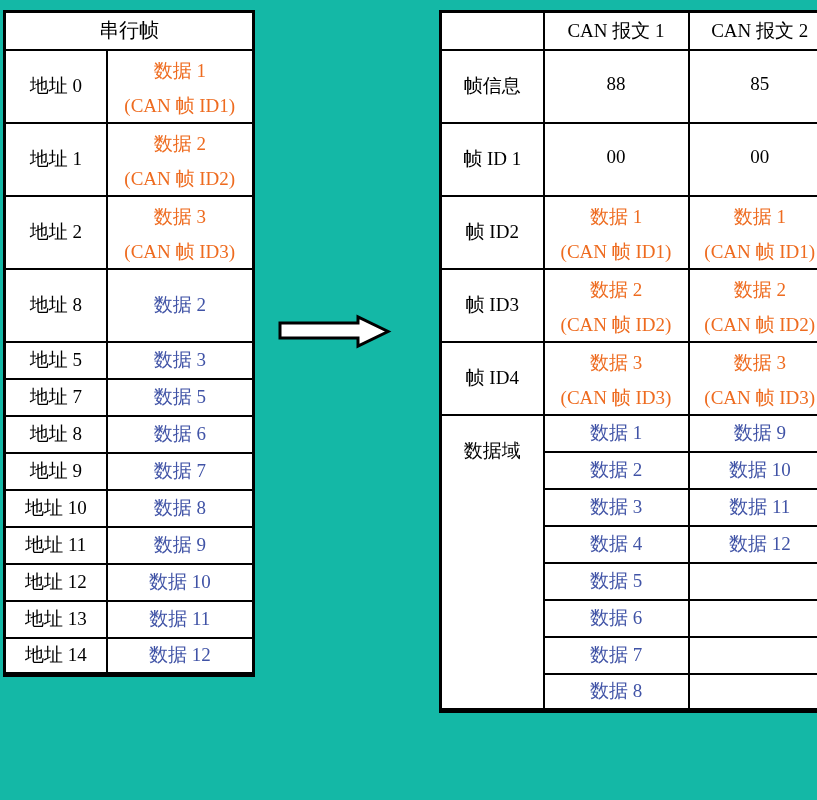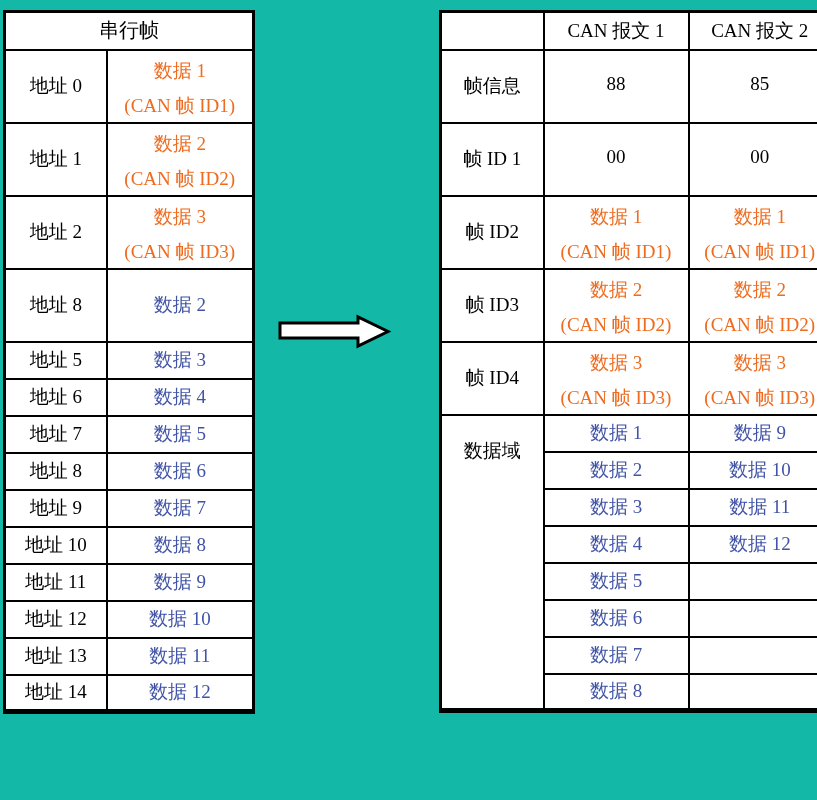--- a/index.html
+++ b/index.html
@@ -77,24 +77,20 @@
     <tr class="tall">
       <td class="top">地址 8</td>
       <td class="top blue">数据 2</td>
     </tr>
 
     <tr class="short">
       <td>地址 5</td>
       <td class="blue">数据 3</td>
     </tr>
     <tr class="short">
-      <td>地址 6</td>
-      <td class="blue">数据 4</td>
-    </tr>
-    <tr class="short">
       <td>地址 7</td>
       <td class="blue">数据 5</td>
     </tr>
     <tr class="short">
       <td>地址 8</td>
       <td class="blue">数据 6</td>
     </tr>
     <tr class="short">
       <td>地址 9</td>
       <td class="blue">数据 7</td>

